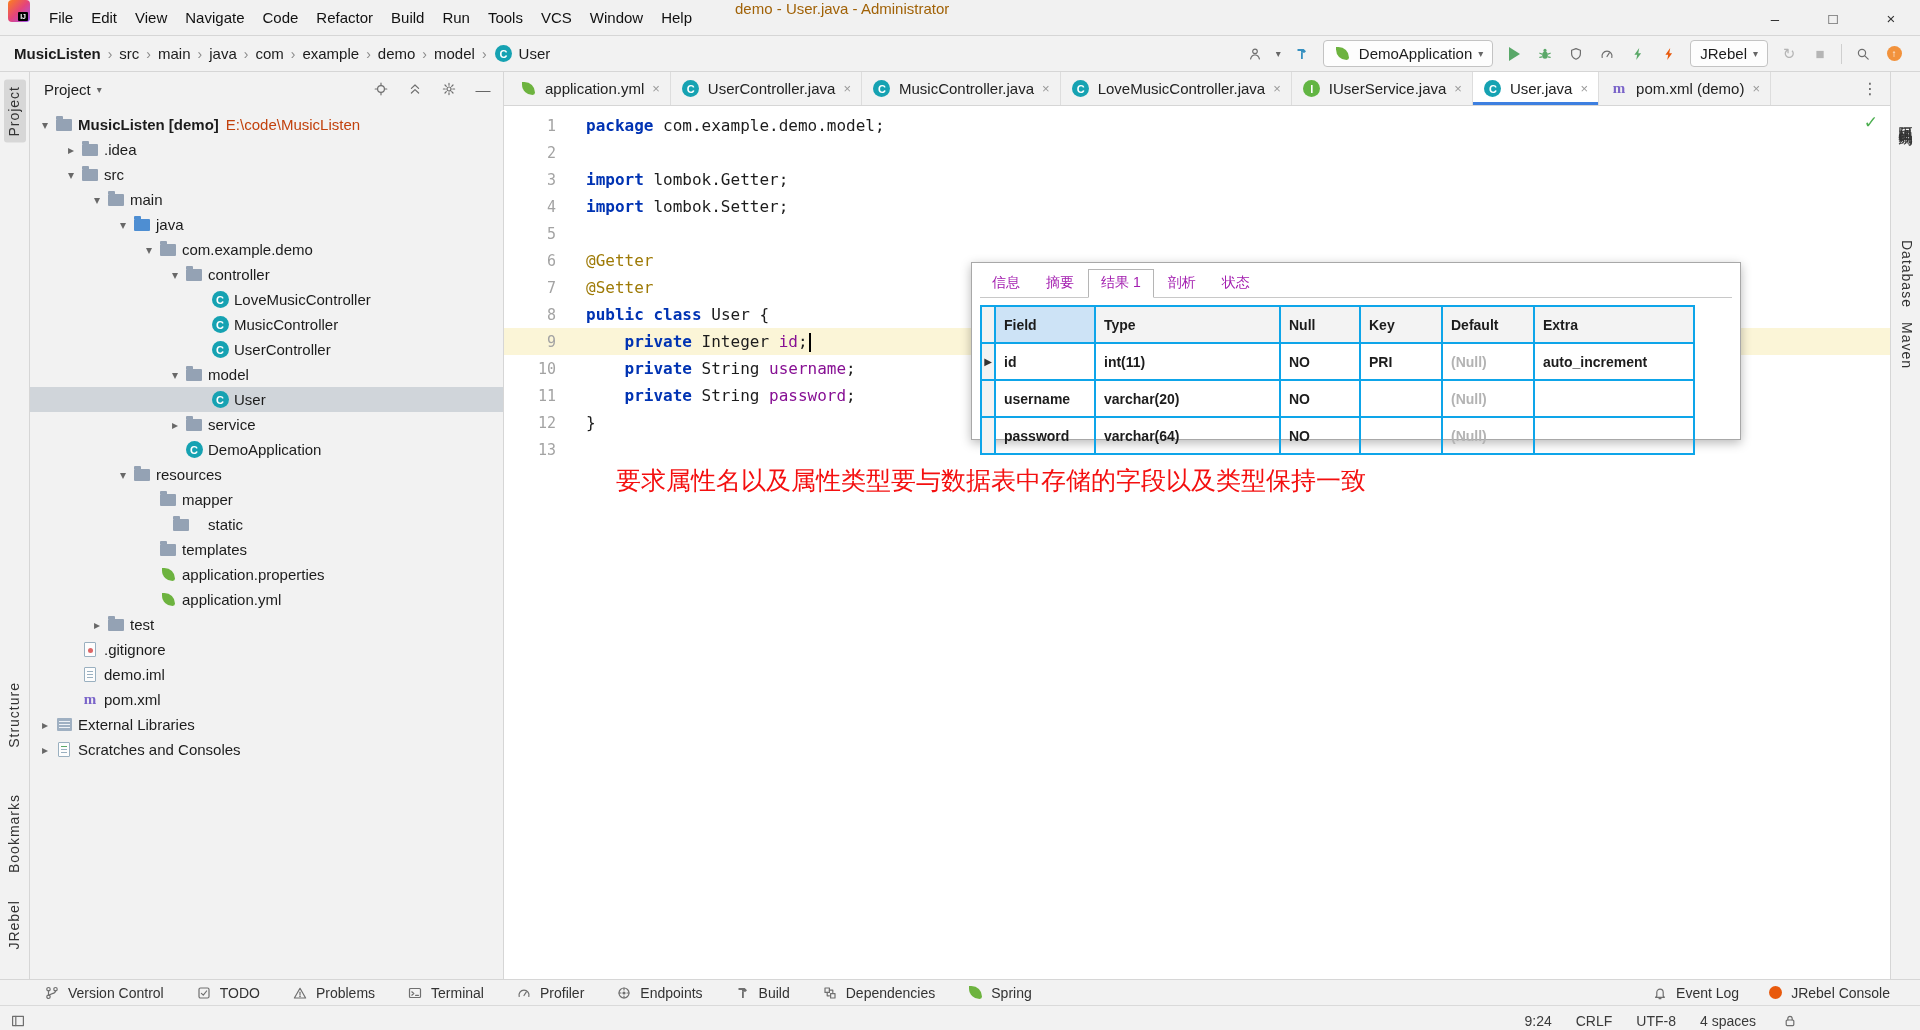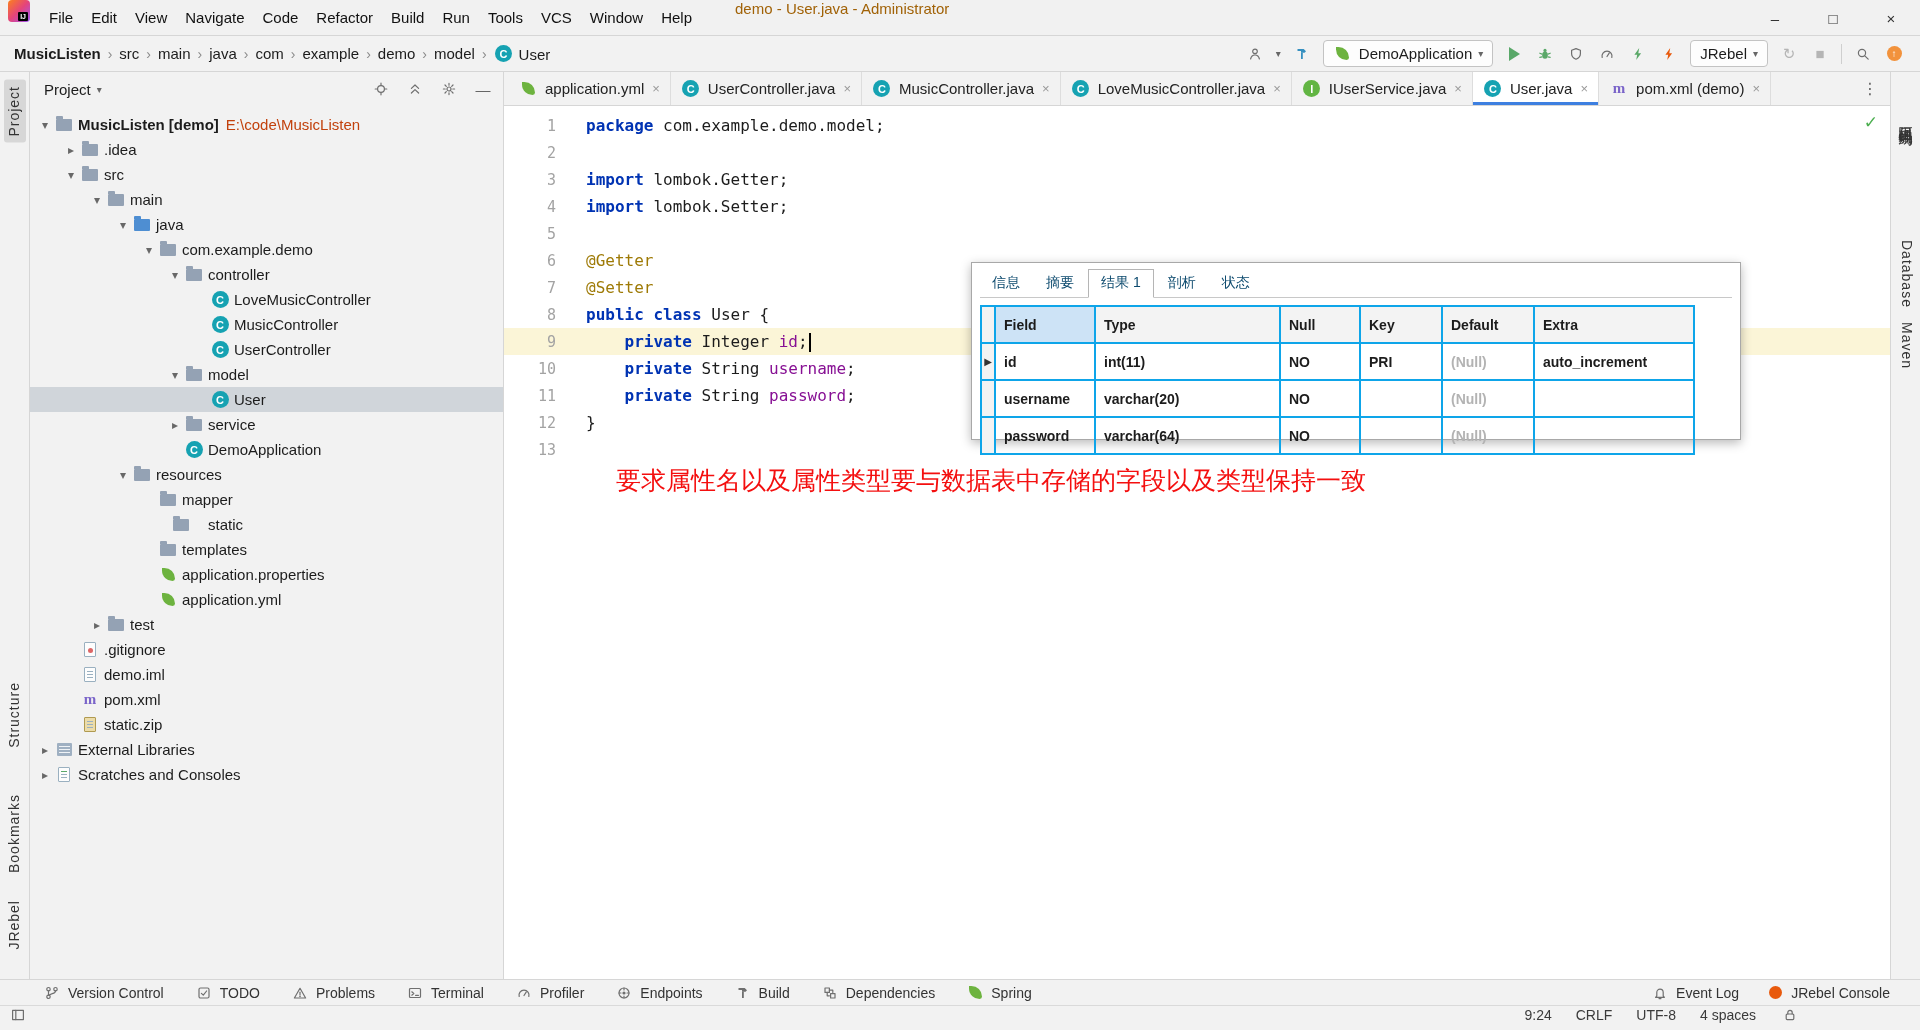--- a/index.html
+++ b/index.html
@@ -12,21 +12,21 @@
   .app-logo{width:22px;height:22px;margin:0 10px 0 8px;border-radius:4px;background:linear-gradient(135deg,#fc801d 0%,#e4447b 50%,#9e55f6 100%);position:relative}
   .app-logo::after{content:"IJ";position:absolute;right:2px;bottom:1px;background:#000;color:#fff;font-size:7px;font-weight:bold;padding:1px 2px;border-radius:1px}
   .menu-item{padding:0 9px;line-height:36px;font-size:15px;color:#111;cursor:default}
   .win-title{color:#a16207;margin-left:34px;font-size:15px;white-space:nowrap}
   .win-controls{margin-left:auto;display:flex;height:36px}
   .win-btn{width:58px;display:flex;align-items:center;justify-content:center;font-size:15px;color:#333}
 
   
   .navbar{height:36px;display:flex;align-items:center;background:#f2f2f2;border-bottom:1px solid #d6d6d6;padding:0 16px 0 12px}
   .crumbs{display:flex;align-items:center;white-space:nowrap}
-  .crumb{padding:0 2px;display:inline-flex;align-items:flex-end;gap:5px}
+  .crumb{padding:0 2px;display:inline-flex;align-items:flex-start;gap:5px}
   .crumb.first{font-weight:bold}
   .crumb-sep{color:#8b8b8b;padding:0 5px;font-size:14px}
   .nav-right{margin-left:auto;display:flex;align-items:center;gap:11px}
   .combo{display:flex;align-items:center;gap:6px;background:#fdfdfd;border:1px solid #c3c3c3;border-radius:4px;height:27px;padding:0 9px;font-size:15px}
   .dd{font-size:10px;color:#666}
   .vsep{width:1px;height:20px;background:#cfcfcf}
   .txtic{color:#666;font-size:15px}
   .txtic.dis{color:#b5b5b5}
   .ic-up{display:inline-flex;width:15px;height:15px;border-radius:50%;background:#f2923c;color:#fff;font-size:10px;align-items:center;justify-content:center}
 
@@ -91,37 +91,37 @@
   .kw{color:#0033b3;font-weight:bold}
   .ann{color:#9e7a06}
   .fld{color:#871094}
   .pln{color:#1c1c1c}
   .caret{display:inline-block;width:2px;height:19px;background:#000;vertical-align:middle;margin-left:1px}
   .inspect-ok{position:absolute;top:40px;right:12px;color:#4caf50;font-weight:bold;font-size:17px}
 
   
   .db-panel{position:absolute;left:467px;top:190px;width:770px;height:178px;background:#fff;border:1px solid #a8a8a8;box-shadow:0 3px 10px rgba(0,0,0,.28);z-index:5;padding:7px 8px 0 8px}
   .db-tabs{display:flex;align-items:flex-end;border-bottom:1px solid #c8c8c8;height:28px;font-size:14px;gap:2px}
-  .db-tab{padding:4px 12px 5px;color:#0c4a6e}
+  .db-tab{padding:4px 12px 5px;color:#a21caf}
   .db-tab.active{border:1px solid #b5b5b5;border-bottom:1px solid #fff;margin-bottom:-1px;background:#fff;font-weight:normal}
   .db-table{border-collapse:collapse;margin-top:7px;font-size:14px;table-layout:fixed}
   .db-table th,.db-table td{border:2px solid #0ea5e9;height:37px;padding:0 8px;text-align:left;font-weight:bold;overflow:hidden;white-space:nowrap}
   .db-table th{background:#f3f3f3}
   .db-table th.hl{background:#cde3f6}
   .db-table .mkr{padding:0;text-align:center;color:#333;font-size:10px;background:#f3f3f3}
   .nullv{color:#b3b3b3}
 
   .annotation{position:absolute;left:112px;top:392px;color:#f40f0f;font-size:25px;white-space:nowrap;z-index:4}
 
   
   .btoolbar{height:26px;background:#f2f2f2;border-top:1px solid #d6d6d6;display:flex;align-items:center;padding:0 30px 0 42px;font-size:14px;color:#333}
   .bitem{display:flex;align-items:center;gap:6px;margin-right:30px}
   .bright{margin-left:auto;display:flex;align-items:center}
   .bright .bitem{margin-right:0;margin-left:26px}
-  .statusbar{height:25px;background:#f2f2f2;border-top:1px solid #dadada;display:flex;align-items:flex-start;padding:0 8px;font-size:14px;color:#3a3a3a}
+  .statusbar{height:25px;background:#f2f2f2;border-top:1px solid #dadada;display:flex;align-items:flex-end;padding:0 8px;font-size:14px;color:#3a3a3a}
   .sb-right{margin-left:auto;display:flex;align-items:center;gap:24px;margin-right:112px}
 </style>
 </head>
 <body>
 
 <div class="titlebar">
   <span class="app-logo"></span>
   <div class="menus" style="display:flex">
       <span class="menu-item">File</span>
       <span class="menu-item">Edit</span>
@@ -460,27 +460,20 @@
             <i class="ic-file"></i>
           </span>
           <span class="tlabel">demo.iml</span>
         </div>
         <div class="trow" style="padding-left: 32px;">
           <span class="chev"></span>
           <span class="icw">
             <i class="ic-m">m</i>
           </span>
           <span class="tlabel">pom.xml</span>
-        </div>
-        <div class="trow" style="padding-left: 32px;">
-          <span class="chev"></span>
-          <span class="icw">
-            <i class="ic-file zip"></i>
-          </span>
-          <span class="tlabel">static.zip</span>
         </div>
         <div class="trow" style="padding-left: 6px;">
           <span class="chev">▸</span>
           <span class="icw">
             <i class="ic-lib"></i>
           </span>
           <span class="tlabel">External Libraries</span>
         </div>
         <div class="trow" style="padding-left: 6px;">
           <span class="chev">▸</span>

